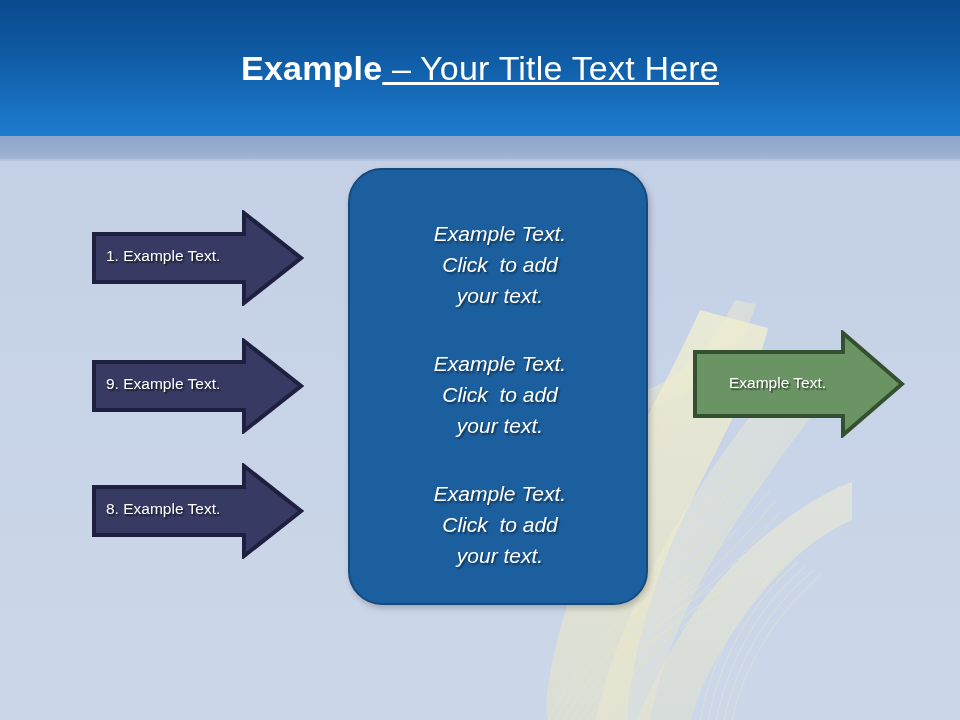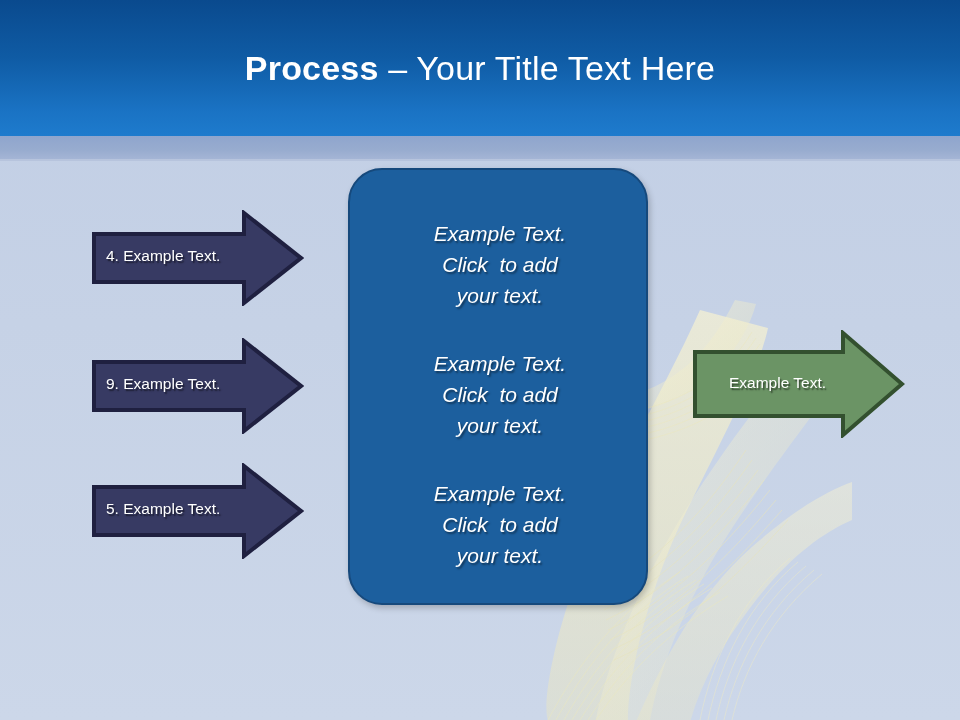--- a/index.html
+++ b/index.html
@@ -45,21 +45,21 @@
     left: 0; top: 46px;
     width: 960px;
     text-align: center;
     color: #ffffff;
     font-size: 34px;
     line-height: 44px;
     letter-spacing: 0.2px;
     white-space: nowrap;
   }
   #slide-title .title-strong { font-weight: bold; }
-  #slide-title .title-rest { font-weight: normal; }
+  #slide-title .title-rest { font-weight: normal; text-decoration: underline; }
 
   
   #swirls {
     position: absolute;
     left: 0; top: 160px;
     width: 960px;
     height: 560px;
     pointer-events: none;
   }
 
@@ -163,37 +163,37 @@
       <path d="M724,560 C736,506 764,452 814,410"></path>
       <path d="M732,560 C744,508 772,456 822,414"></path>
     </g>
   </svg>
 
   <div id="header-band"></div>
   <div id="header-divider"></div>
   <div id="header-divider-line"></div>
 
   <div id="slide-title">
-    <span class="title-strong">Process</span><span class="title-rest"> – Your Title Text Here</span>
+    <span class="title-strong">Example</span><span class="title-rest"> – Your Title Text Here</span>
   </div>
 
   <svg class="arrow" style="left:92px; top:210px;" width="212" height="96" viewBox="0 0 212 96">
     <polygon points="2,24 152,24 152,3 209,48 152,93 152,72 2,72" fill="#373a63" stroke="#1f2040" stroke-width="4" stroke-linejoin="miter"></polygon>
   </svg>
-  <div class="arrow-label" style="left:106px; top:247px;">4. Example Text.</div>
+  <div class="arrow-label" style="left:106px; top:247px;">1. Example Text.</div>
 
   <svg class="arrow" style="left:92px; top:338px;" width="212" height="96" viewBox="0 0 212 96">
     <polygon points="2,24 152,24 152,3 209,48 152,93 152,72 2,72" fill="#373a63" stroke="#1f2040" stroke-width="4" stroke-linejoin="miter"></polygon>
   </svg>
   <div class="arrow-label" style="left:106px; top:375px;">9. Example Text.</div>
 
   <svg class="arrow" style="left:92px; top:463px;" width="212" height="96" viewBox="0 0 212 96">
     <polygon points="2,24 152,24 152,3 209,48 152,93 152,72 2,72" fill="#373a63" stroke="#1f2040" stroke-width="4" stroke-linejoin="miter"></polygon>
   </svg>
-  <div class="arrow-label" style="left:106px; top:500px;">5. Example Text.</div>
+  <div class="arrow-label" style="left:106px; top:500px;">8. Example Text.</div>
 
   <div id="center-panel">
     <div class="panel-block" id="panel-block-0">
       <div>Example Text.</div>
       <div style="white-space:pre;">Click  to add</div>
       <div>your text.</div>
     </div>
     <div class="panel-block" id="panel-block-1">
       <div>Example Text.</div>
       <div style="white-space:pre;">Click  to add</div>

